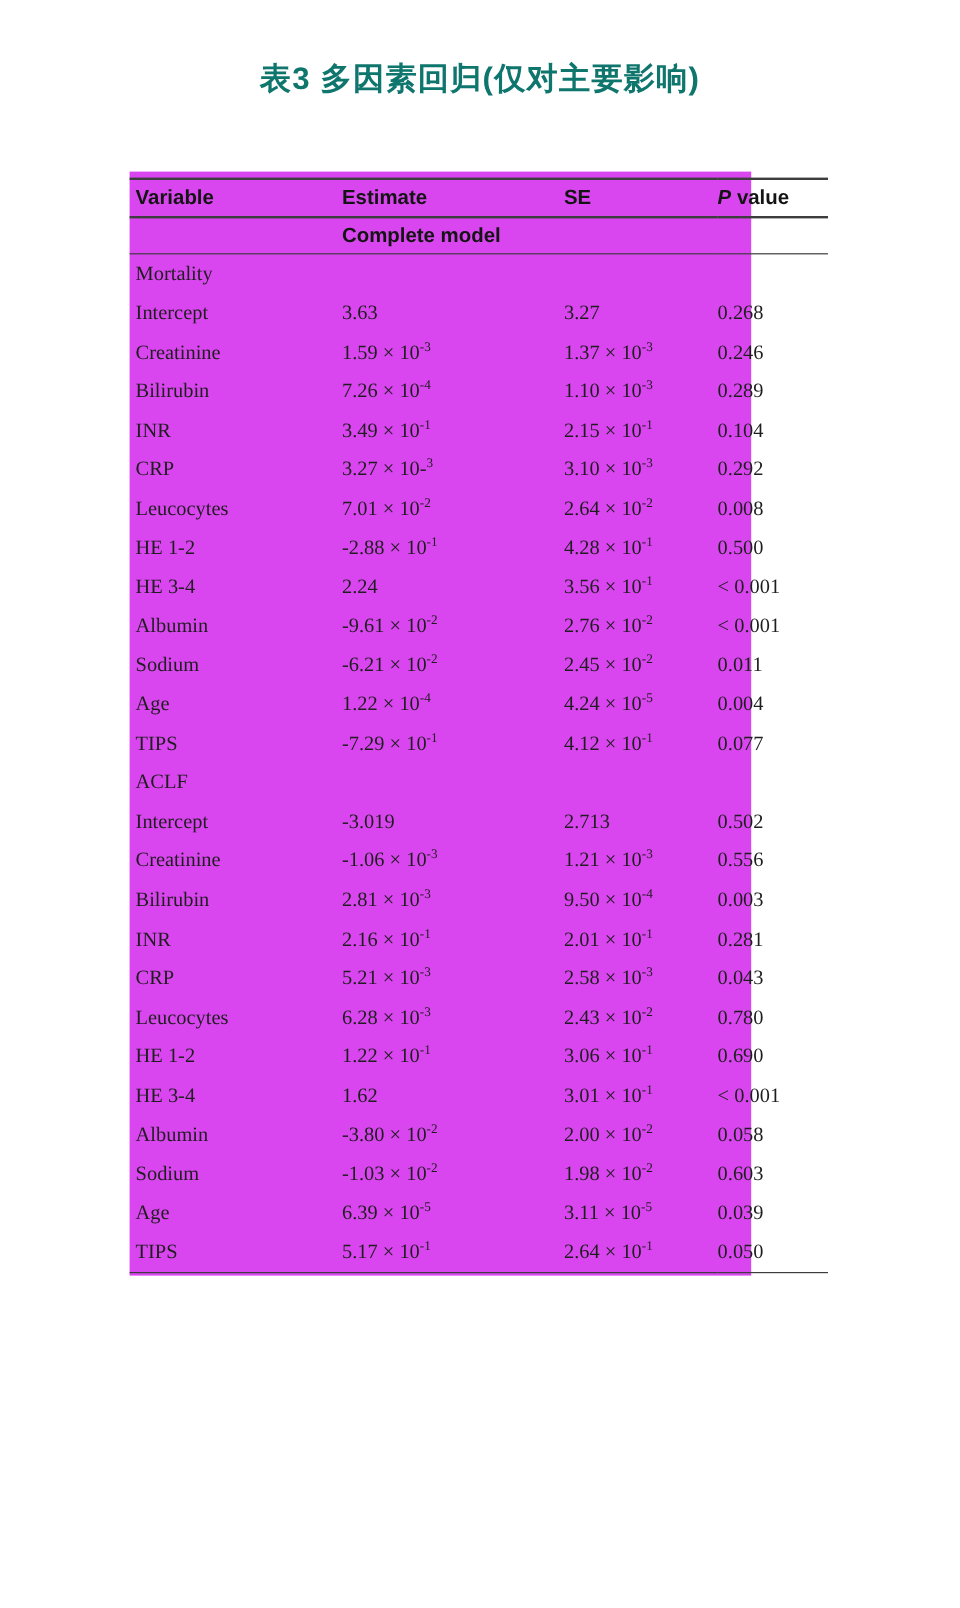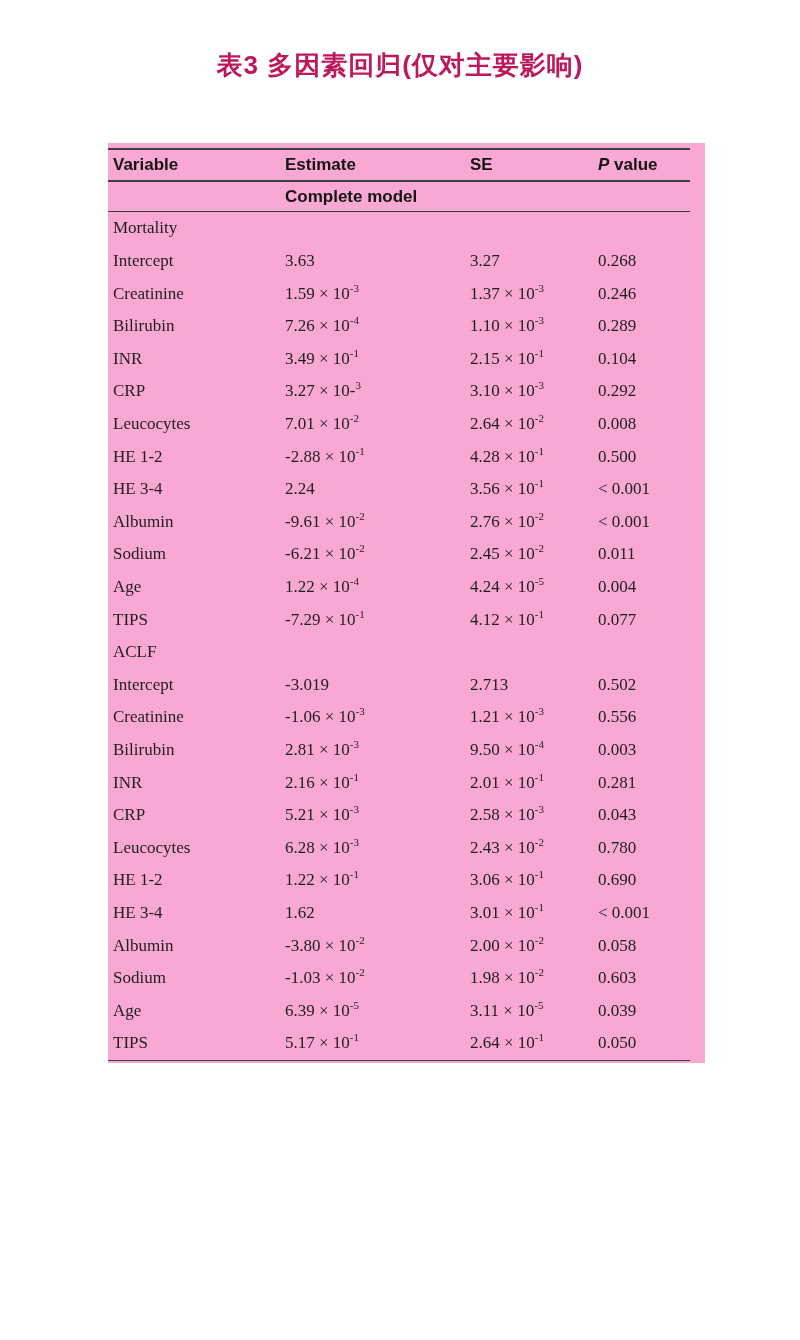--- a/index.html
+++ b/index.html
@@ -13,26 +13,26 @@
     letter-spacing:2px;line-height:1.25;
   }
   .body-text{
     margin:24px 52px 0 56px;
     font-size:30px;color:#161616;
     letter-spacing:4.5px;line-height:68px;
     white-space:pre-line;
   }
   .caption{
     margin:50px 0 0;width:800px;text-align:center;
-    font-size:26px;font-weight:700;color:#be185d;
+    font-size:26px;font-weight:700;color:#0f766e;
     letter-spacing:1px;line-height:1.2;
   }
   .table-card{
-    margin:62px 0 0 108px;width:597px;
-    background:#f9a8d4;
+    margin:62px 0 0 108px;width:518px;
+    background:#d946ef;
     padding:5px 0 2px;
   }
   table{
     width:582px;border-collapse:collapse;table-layout:fixed;
     border-top:2px solid #3d3d3d;
     border-bottom:1.5px solid #3d3d3d;
   }
   th,td{
     text-align:left;vertical-align:middle;
     white-space:nowrap;overflow:hidden;padding:0;

